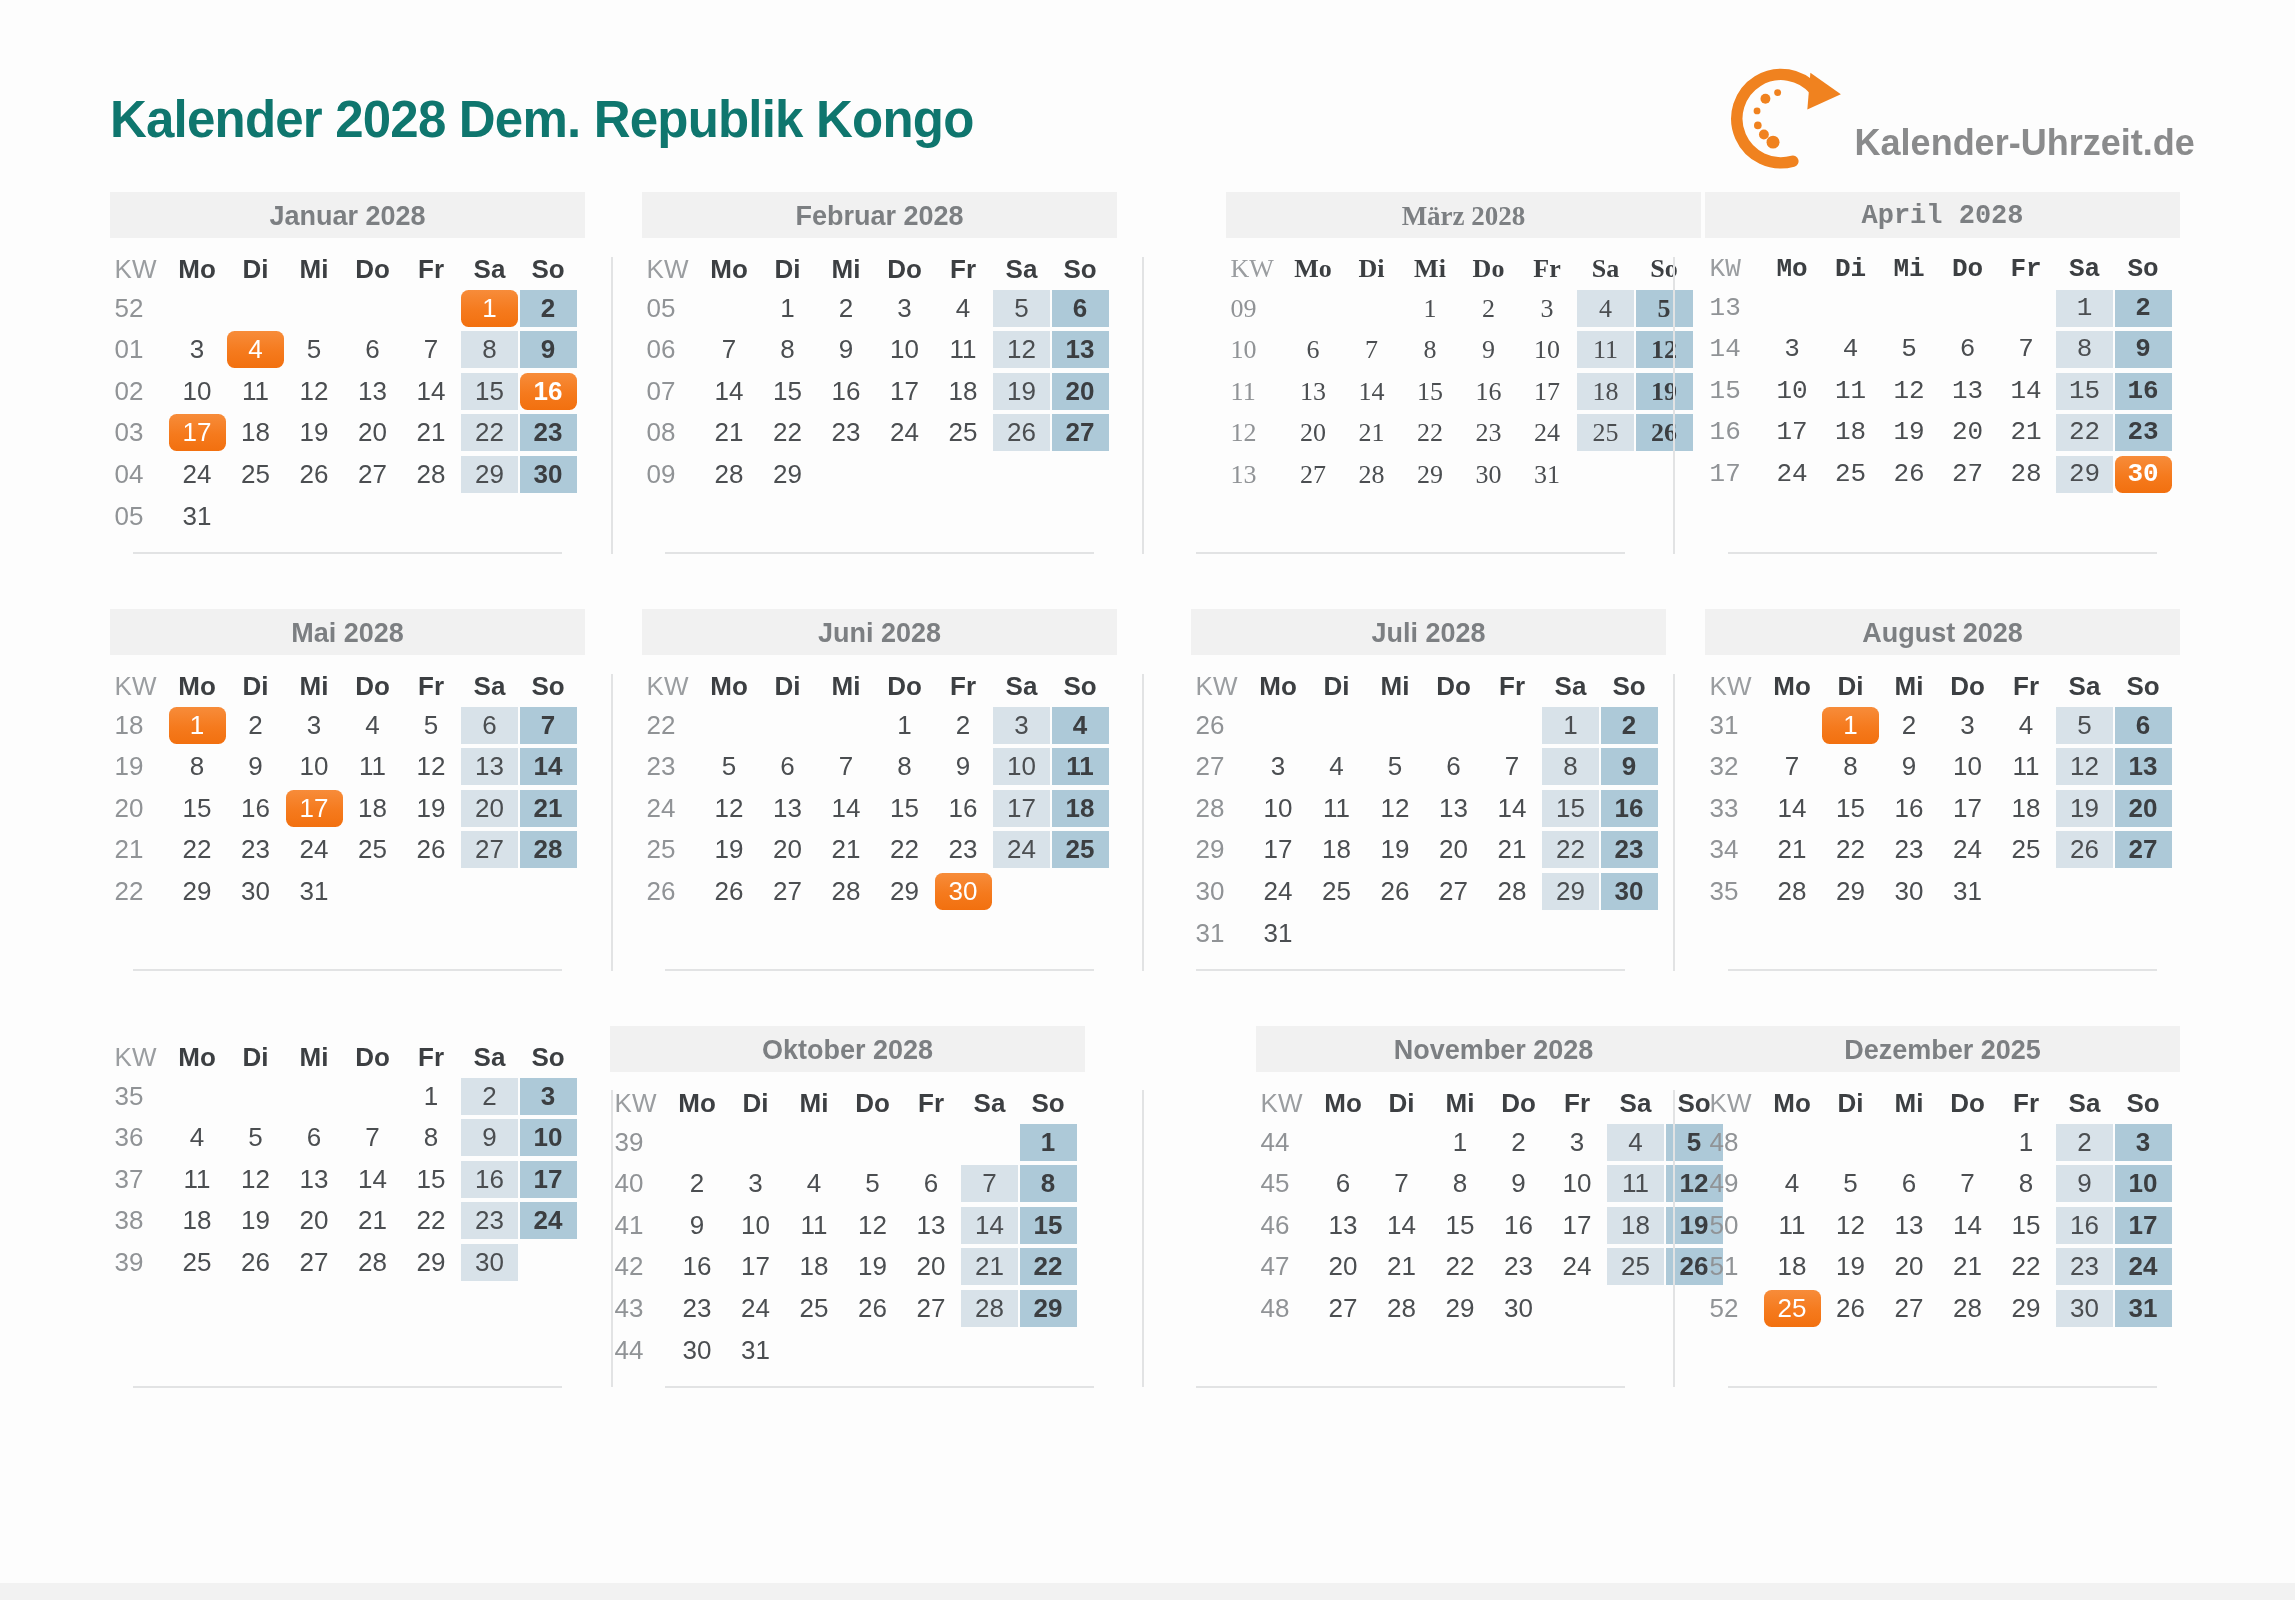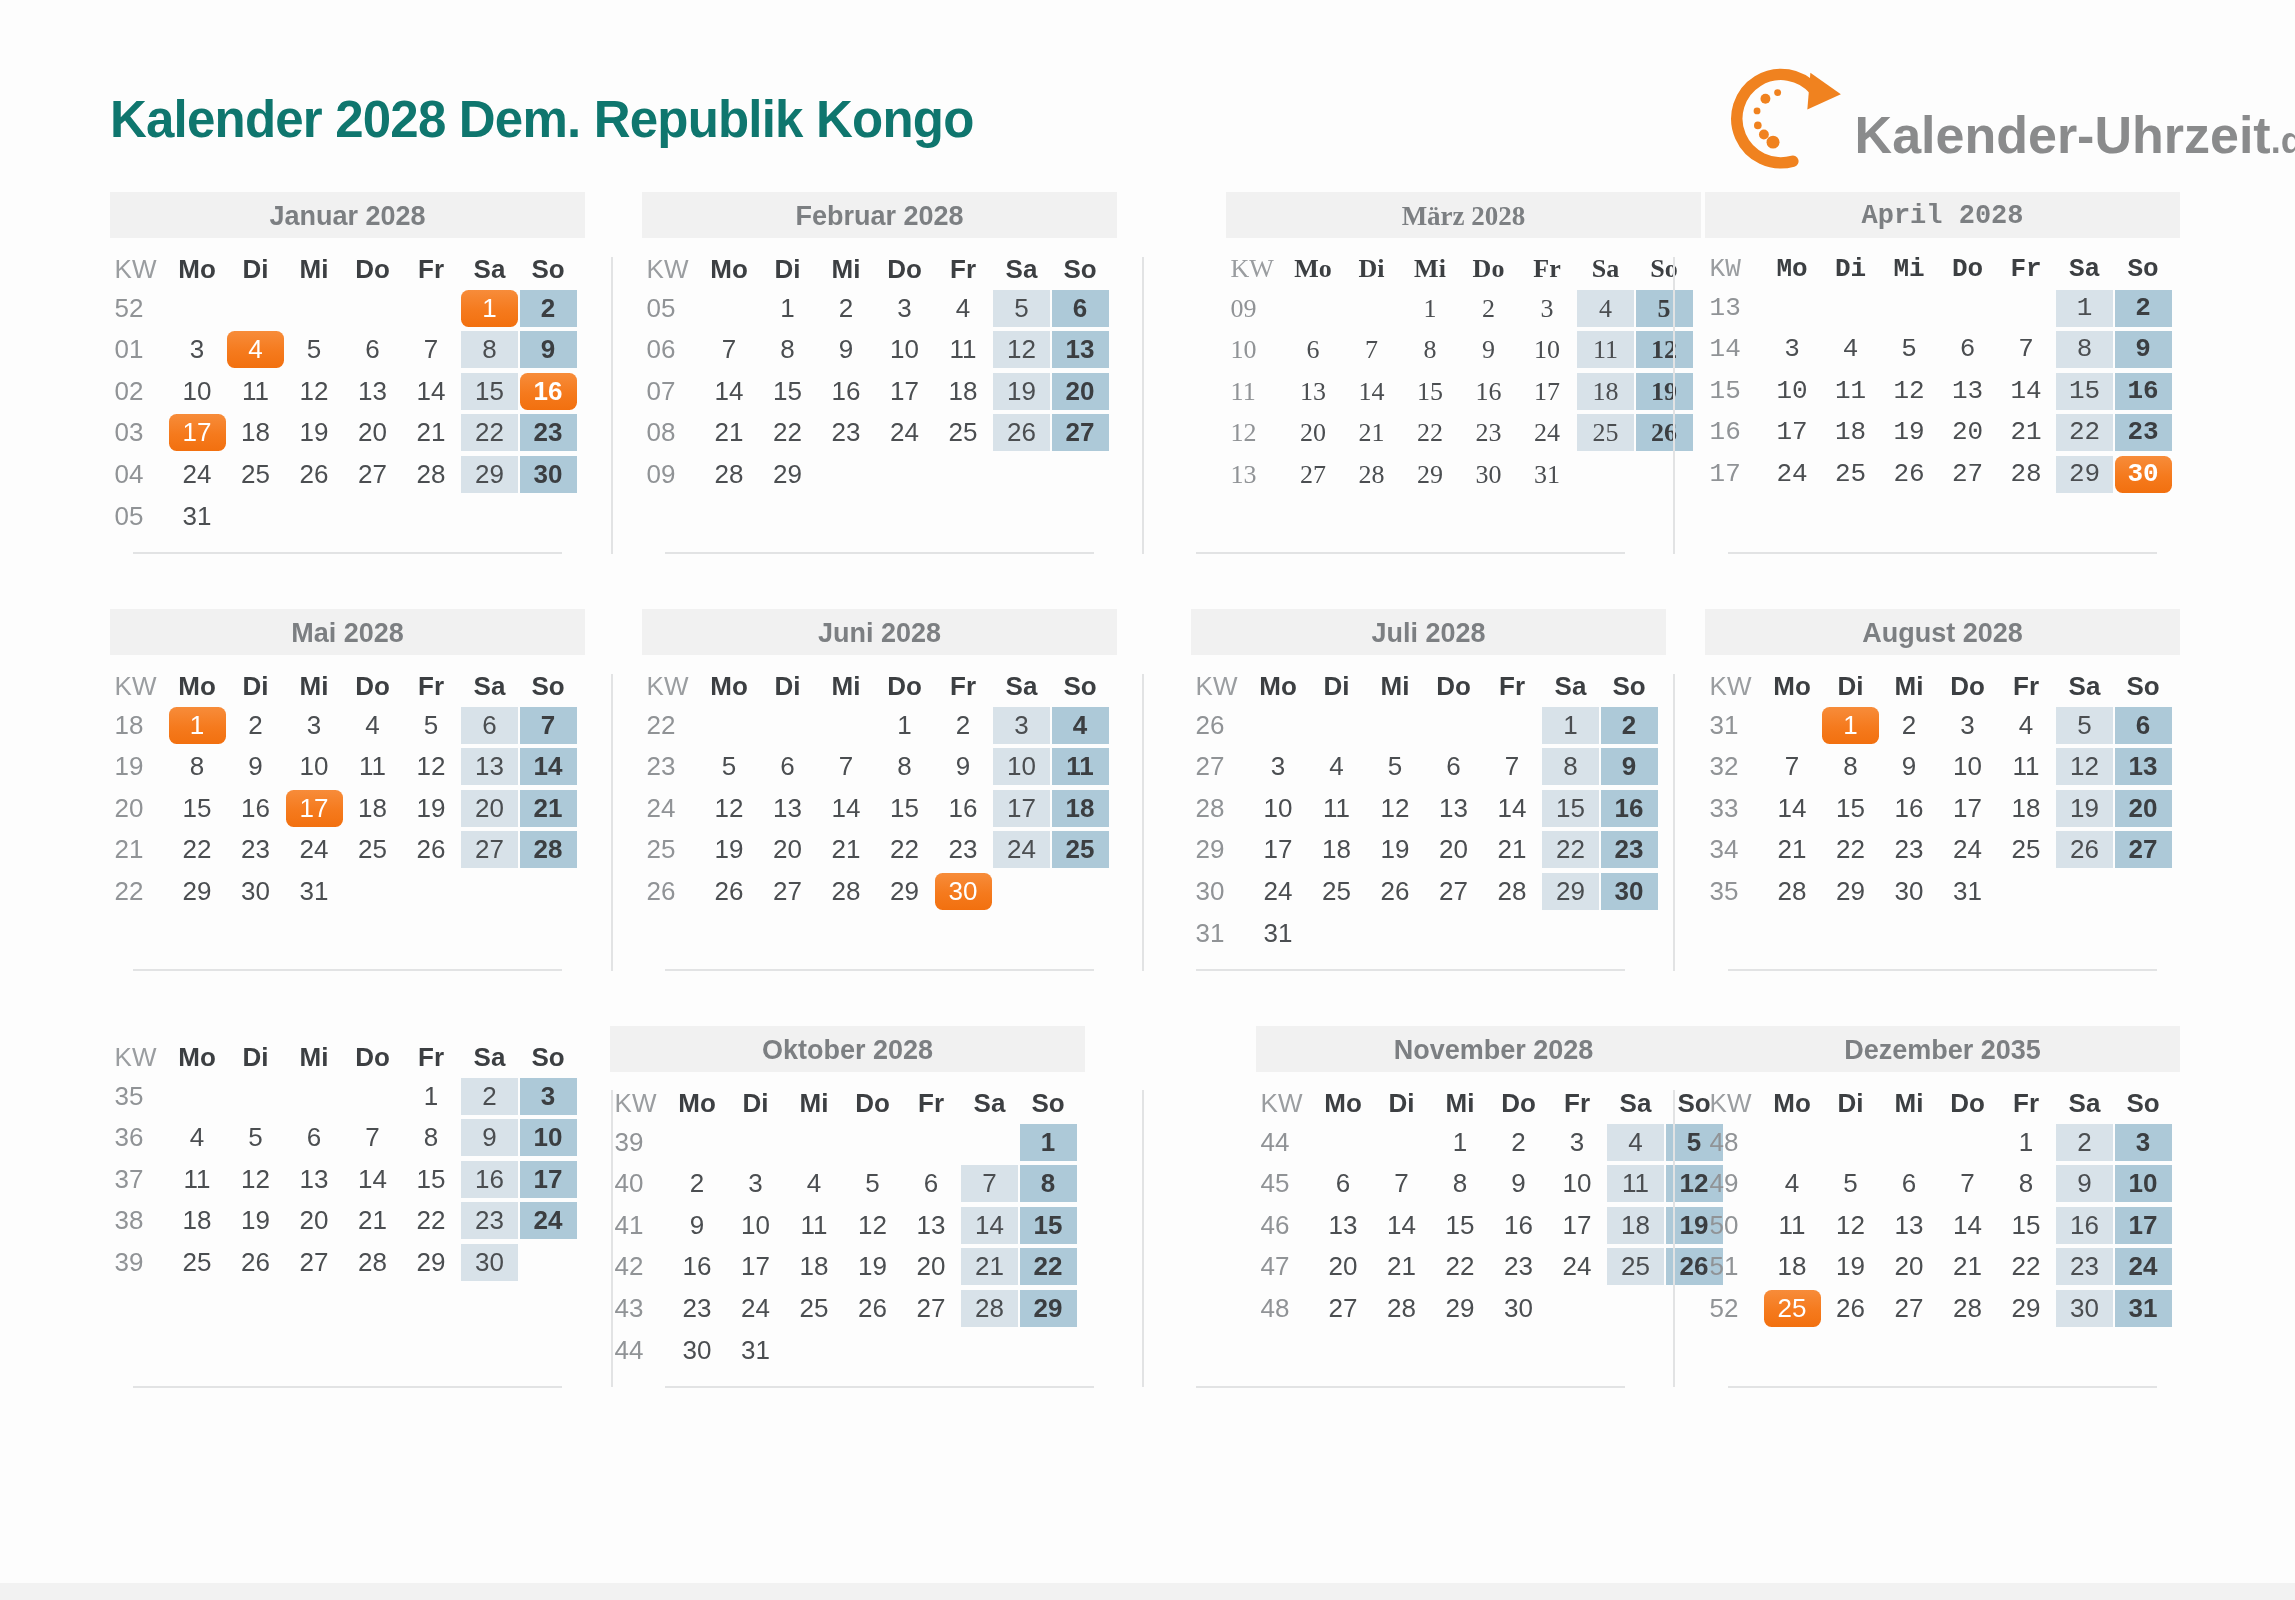--- a/index.html
+++ b/index.html
@@ -6,21 +6,21 @@
   body{background:#fdfdfd;font-family:"Liberation Sans",sans-serif;}
   .page{position:relative;width:2295px;height:1600px;background:#fdfdfd;overflow:hidden;}
 
   
   .page-title{position:absolute;left:110px;top:90px;margin:0;font-size:51px;font-weight:bold;
     color:#0f766e;letter-spacing:-0.8px;white-space:nowrap;}
   .logo{position:absolute;left:1722px;top:59px;width:548px;height:122px;display:flex;
     align-items:flex-end;cursor:pointer;}
   .logo-text{margin-left:4.6px;margin-bottom:20px;font-weight:bold;color:#8a8b8c;
     white-space:nowrap;line-height:1;}
-  .logo-text .nm{font-size:52px;}
+  .logo-text .nm{font-size:36px;}
   .logo-text .tld{font-size:36px;}
 
   
   .month{position:absolute;width:475px;}
   .mtitle{height:46px;background:#f1f1f1;text-align:center;line-height:48px;
     font-size:27px;font-weight:bold;color:#7c7f82;}
   .row{display:flex;height:37px;margin-bottom:4.6px;}
   .whead{margin-top:15px;height:32px;}
   .cell{box-sizing:border-box;width:57px;margin-right:1.5px;text-align:center;
     font-size:26px;line-height:37px;color:#4b4e51;}
@@ -799,21 +799,21 @@
           <div class="cell">29</div>
           <div class="cell">30</div>
           <div class="cell empty"></div>
           <div class="cell empty"></div>
           <div class="cell empty"></div>
         </div>
       </section>
       <div class="hsep" style="left: 1196px; top: 1386px;"></div>
       <div class="vsep" style="left: 1673px; top: 1090px;"></div>
       <section class="month" style="left: 1705px; top: 1026px;">
-        <div class="mtitle">Dezember 2035</div>
+        <div class="mtitle">Dezember 2025</div>
         <div class="row whead">
           <div class="cell kwh">KW</div>
           <div class="cell dh">Mo</div>
           <div class="cell dh">Di</div>
           <div class="cell dh">Mi</div>
           <div class="cell dh">Do</div>
           <div class="cell dh">Fr</div>
           <div class="cell dh">Sa</div>
           <div class="cell dh">So</div>
         </div>

